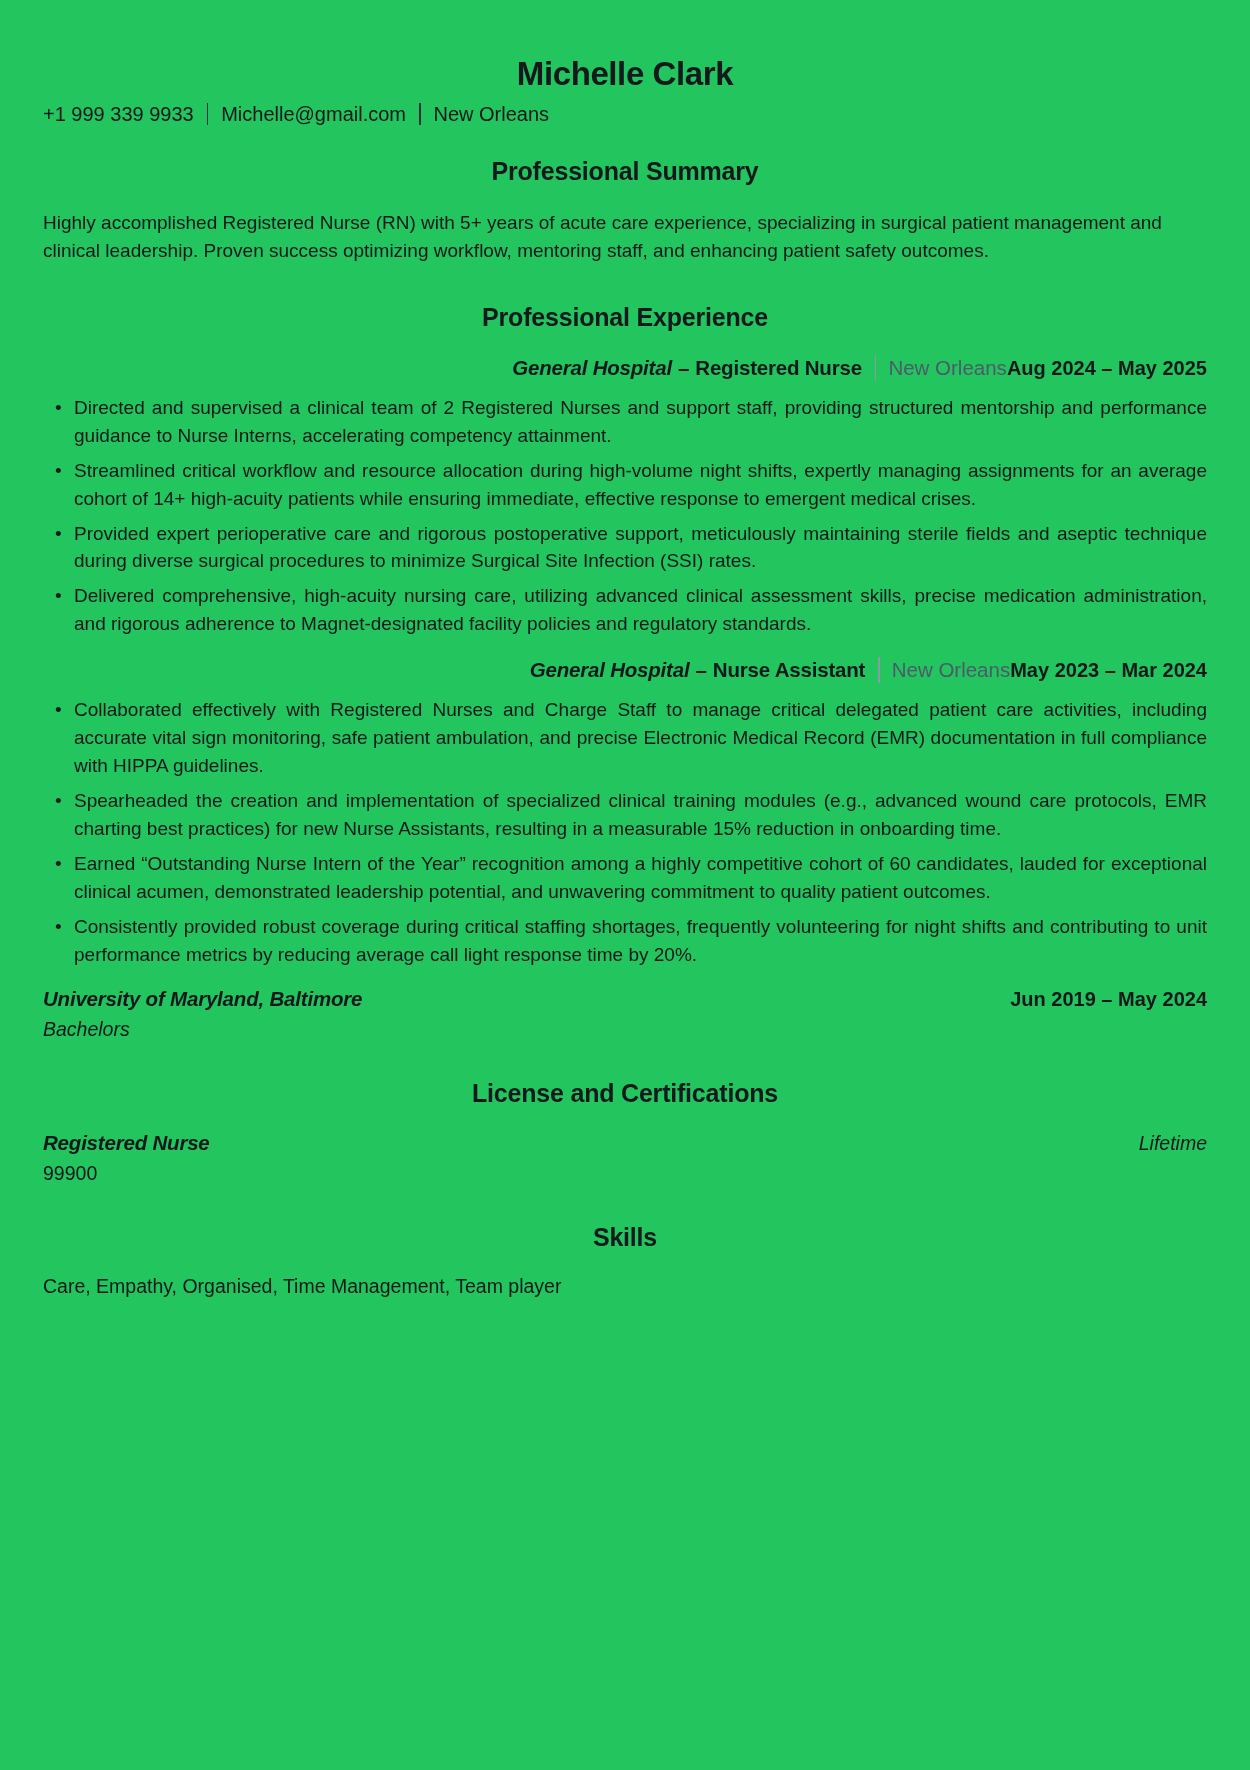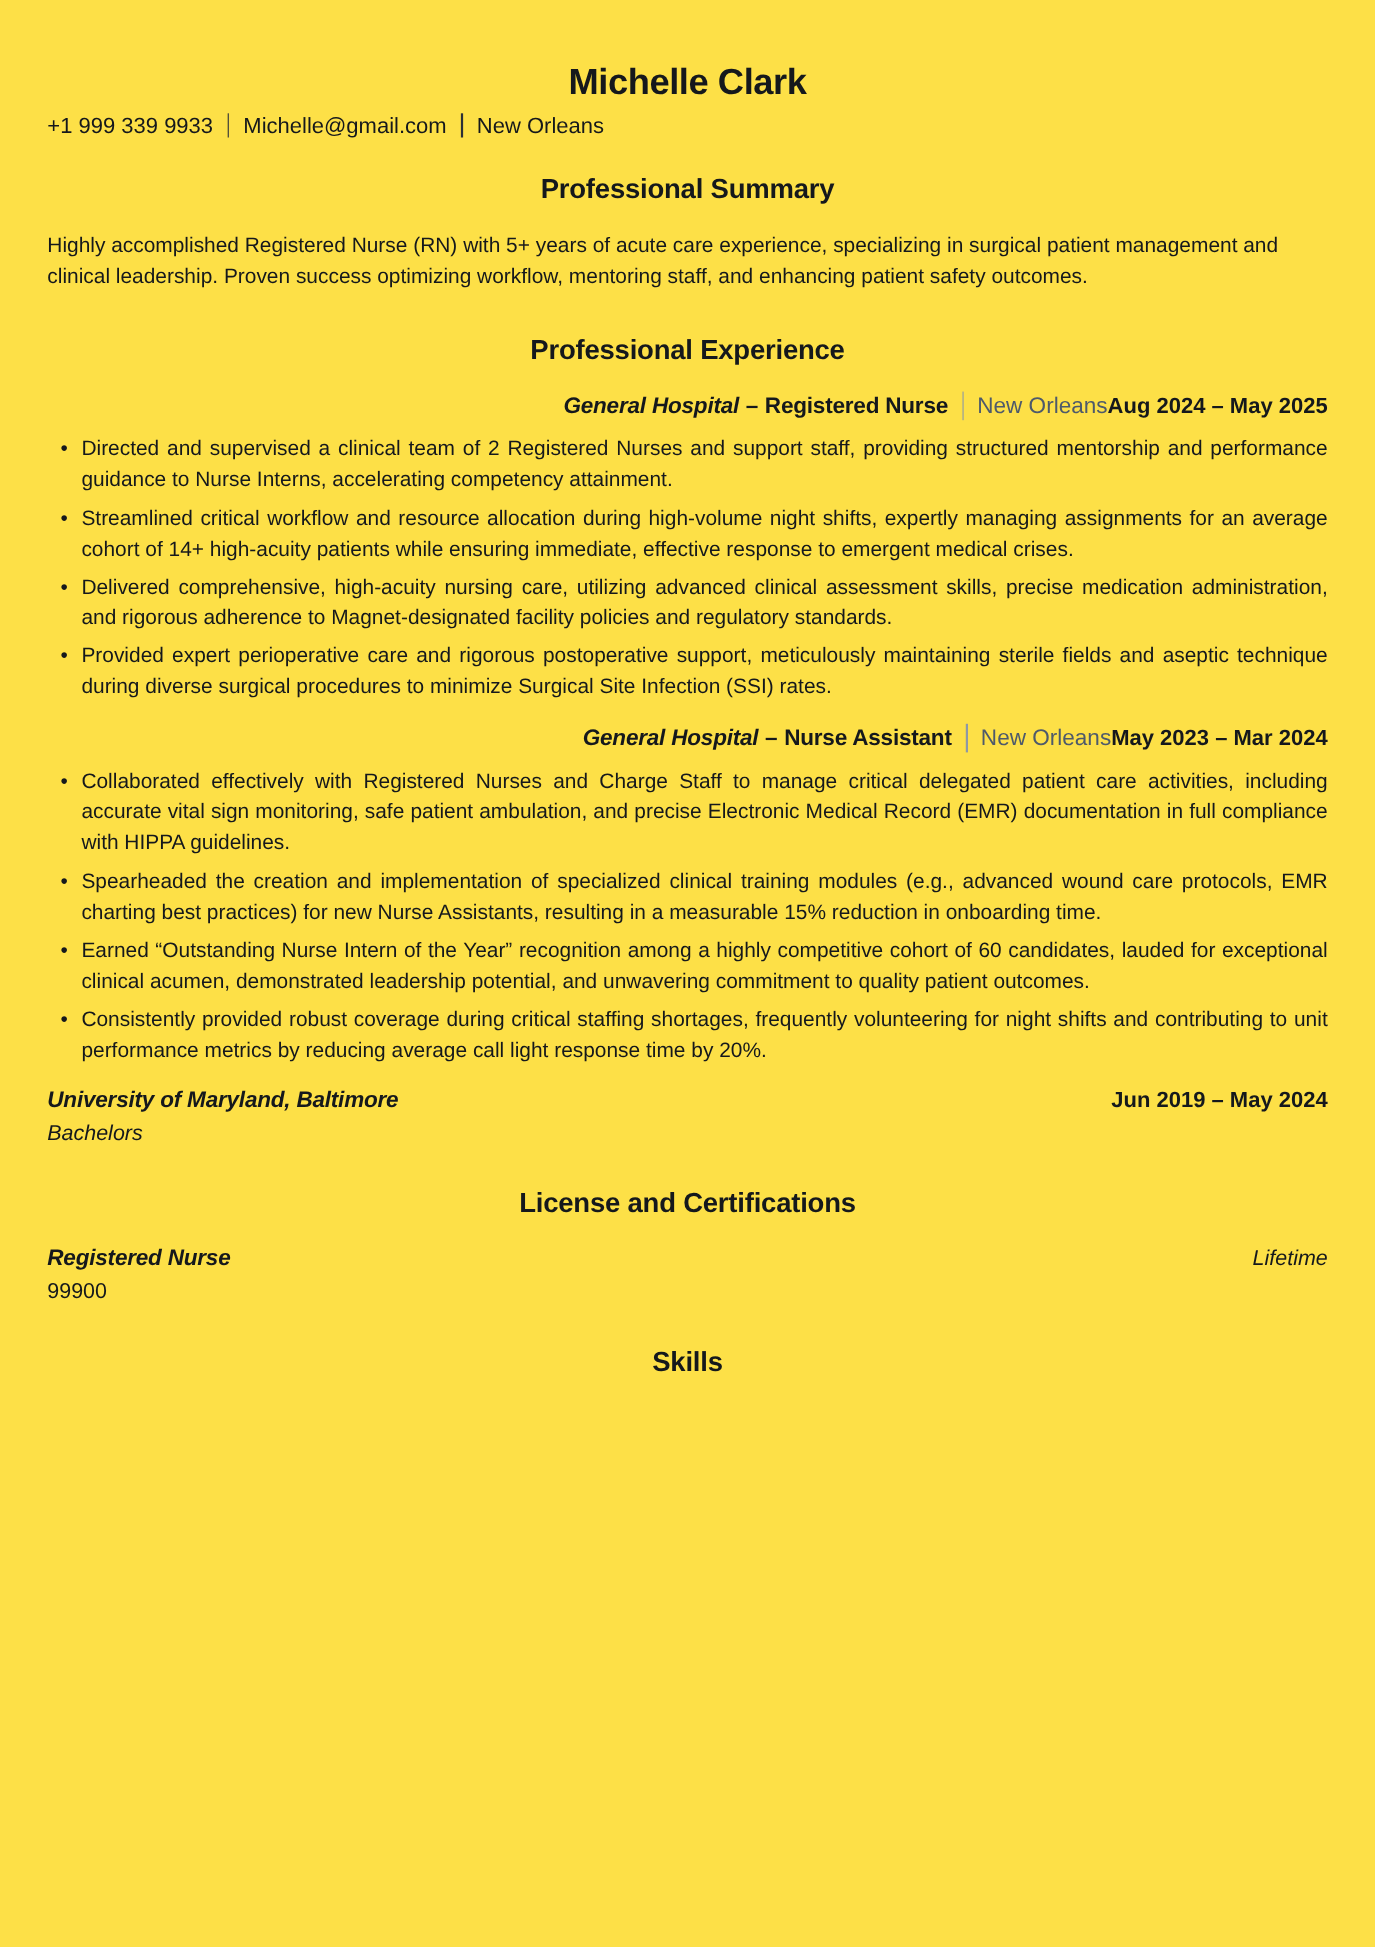--- a/index.html
+++ b/index.html
@@ -6,21 +6,21 @@
   html, body { background: #ffffff; }
   body {
     font-family: "Liberation Sans", "DejaVu Sans", sans-serif;
     color: #15181c;
     -webkit-font-smoothing: antialiased;
   }
   .page {
     width: 1250px;
     height: 1770px;
     margin: 0 auto;
-    background: #fde047;
+    background: #22c55e;
     padding: 54px 43px 0 43px;
     overflow: hidden;
   }
   
   .name {
     font-size: 33px;
     font-weight: 700;
     text-align: center;
     letter-spacing: -0.4px;
     line-height: 1.2;
@@ -174,22 +174,22 @@
           <span class="title-sep">–</span>
           <span class="role">Registered Nurse</span>
           <span class="vdivider"></span>
           <span class="location">New Orleans</span>
         </div>
         <div class="job-dates">Aug 2024 – May 2025</div>
       </div>
       <ul class="bullets">
         <li><span>Directed and supervised a clinical team of 2 Registered Nurses and support staff, providing structured mentorship and performance guidance to Nurse Interns, accelerating competency attainment.</span></li>
         <li><span>Streamlined critical workflow and resource allocation during high-volume night shifts, expertly managing assignments for an average cohort of 14+ high-acuity patients while ensuring immediate, effective response to emergent medical crises.</span></li>
+        <li><span>Provided expert perioperative care and rigorous postoperative support, meticulously maintaining sterile fields and aseptic technique during diverse surgical procedures to minimize Surgical Site Infection (SSI) rates.</span></li>
         <li><span>Delivered comprehensive, high-acuity nursing care, utilizing advanced clinical assessment skills, precise medication administration, and rigorous adherence to Magnet-designated facility policies and regulatory standards.</span></li>
-        <li><span>Provided expert perioperative care and rigorous postoperative support, meticulously maintaining sterile fields and aseptic technique during diverse surgical procedures to minimize Surgical Site Infection (SSI) rates.</span></li>
       </ul>
     </div>
 
     <div class="job">
       <div class="job-header">
         <div class="job-left">
           <span class="company">General Hospital</span>
           <span class="title-sep">–</span>
           <span class="role">Nurse Assistant</span>
           <span class="vdivider"></span>
@@ -218,15 +218,16 @@
     <h2 class="section-title">License and Certifications</h2>
     <div class="entry-row">
       <span class="license-name">Registered Nurse</span>
       <span class="lifetime">Lifetime</span>
     </div>
     <div class="license-number">99900</div>
   </section>
 
   <section>
     <h2 class="section-title">Skills</h2>
+    <p class="skills-text">Care, Empathy, Organised, Time Management, Team player</p>
   </section>
 
 </div>
 
 </body></html>

